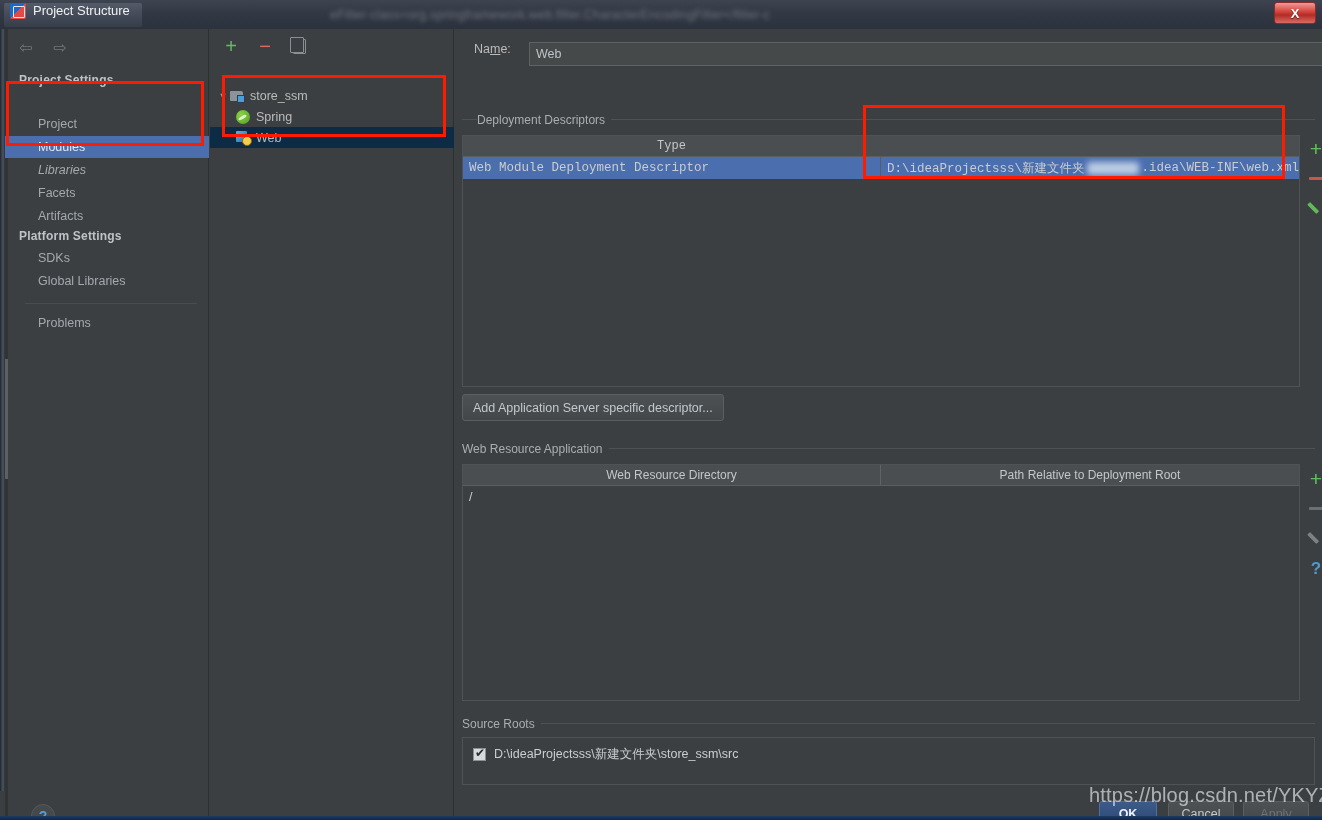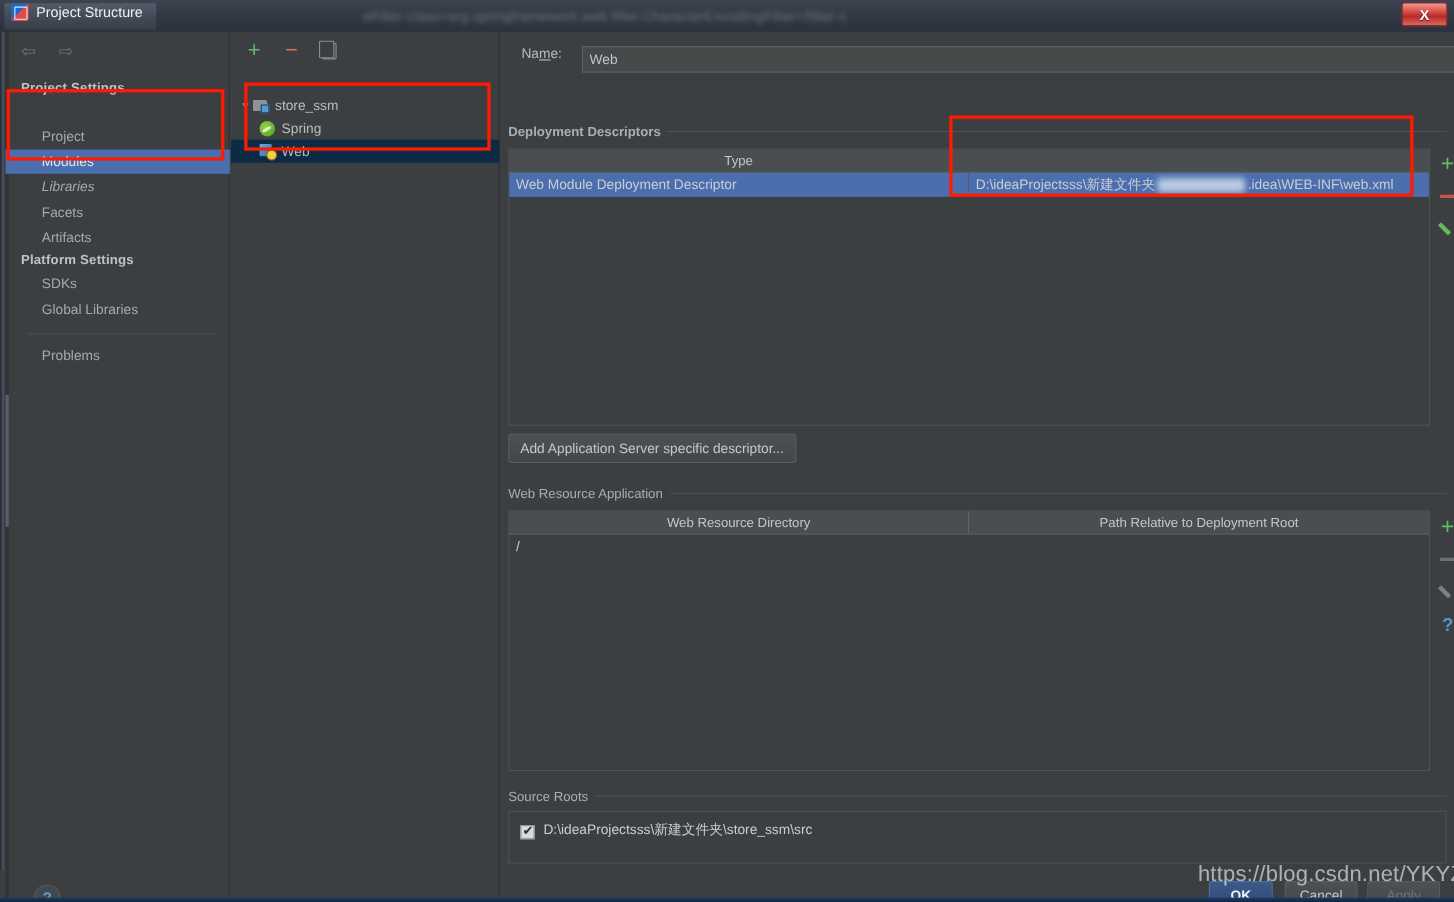--- a/index.html
+++ b/index.html
@@ -168,21 +168,21 @@
   .btn {
     background: linear-gradient(to bottom,#4d5153,#43474a);
     border: 1px solid #5b5f61; border-radius: 3px; color: #c3c8cc;
     font-size: 12.5px; font-family: "Liberation Sans", sans-serif;
     padding: 0 10px; height: 26px; cursor: pointer;
   }
   .btn.primary { background: linear-gradient(to bottom,#3c5a8a,#2d4672);
                  border-color:#4a6fa8; color:#eef2f6; font-weight: bold; }
   .btn.dis { color: #6e7376; }
 
-  .chkrow { display: flex; align-items: flex-end; gap: 8px; font-size: 12.5px; color: #c9ced2; }
+  .chkrow { display: flex; align-items: center; gap: 8px; font-size: 12.5px; color: #c9ced2; }
   .chkbox { width: 13px; height: 13px; border: 1px solid #8b9095; background: #d7dadd;
             position: relative; flex: 0 0 13px; cursor: pointer; }
   .chkbox::after { content:"✔"; position:absolute; left:1px; top:-3px; font-size: 12px;
                    color:#2a2d2f; line-height: 14px; }
 
   .bottombar { position: absolute; left: 0; top: 760px; width: 1317px; height: 31px; }
 
   .redbox { position: absolute; border: 3px solid #ff1a00; pointer-events: none; z-index: 60; }
   .watermark {
     position: absolute; left: 1089px; top: 784px; z-index: 70;
@@ -269,24 +269,24 @@
 
     <div class="main">
 
       <div class="namerow">
         <div class="namelbl">
           <span>Na</span><u>m</u><span>e:</span>
         </div>
         <input class="namefield" value="Web" style="">
       </div>
 
-      <div class="sectionlbl" style="left:7px;top:84px;font-weight:bold;">Deployment Descriptors</div>
+      <div class="sectionlbl" style="left:22px;top:84px;">Deployment Descriptors</div>
       <div class="sectionline" style="left:7px;top:90px;width:853px;"></div>
 
-      <div class="tbl" style="left:7px;top:106px;width:838px;height:252px;">
+      <div class="tbl" style="left:7px;top:106px;width:838px;height:252px;font-family:Liberation Mono, monospace;">
         <div class="tbl-head">
           <div class="th" style="width:417px;">Type</div>
         </div>
         <div class="tr sel">
           <div class="td" style="width:417px;">Web Module Deployment Descriptor</div>
           <div class="td" style="width:419px;">
             <span>D:\ideaProjectsss\新建文件夹</span>
               <span class="blurbox"></span>
               <span>.idea\WEB-INF\web.xml</span>
           </div>

